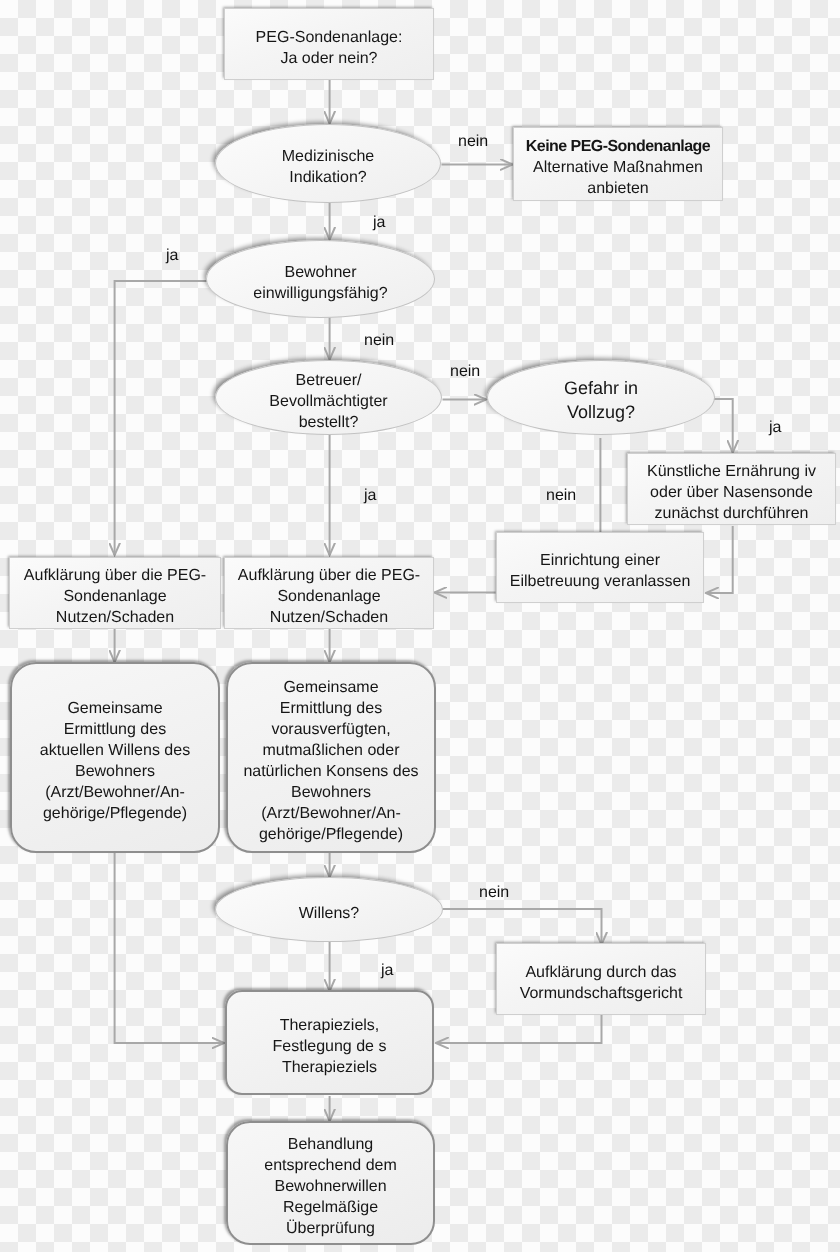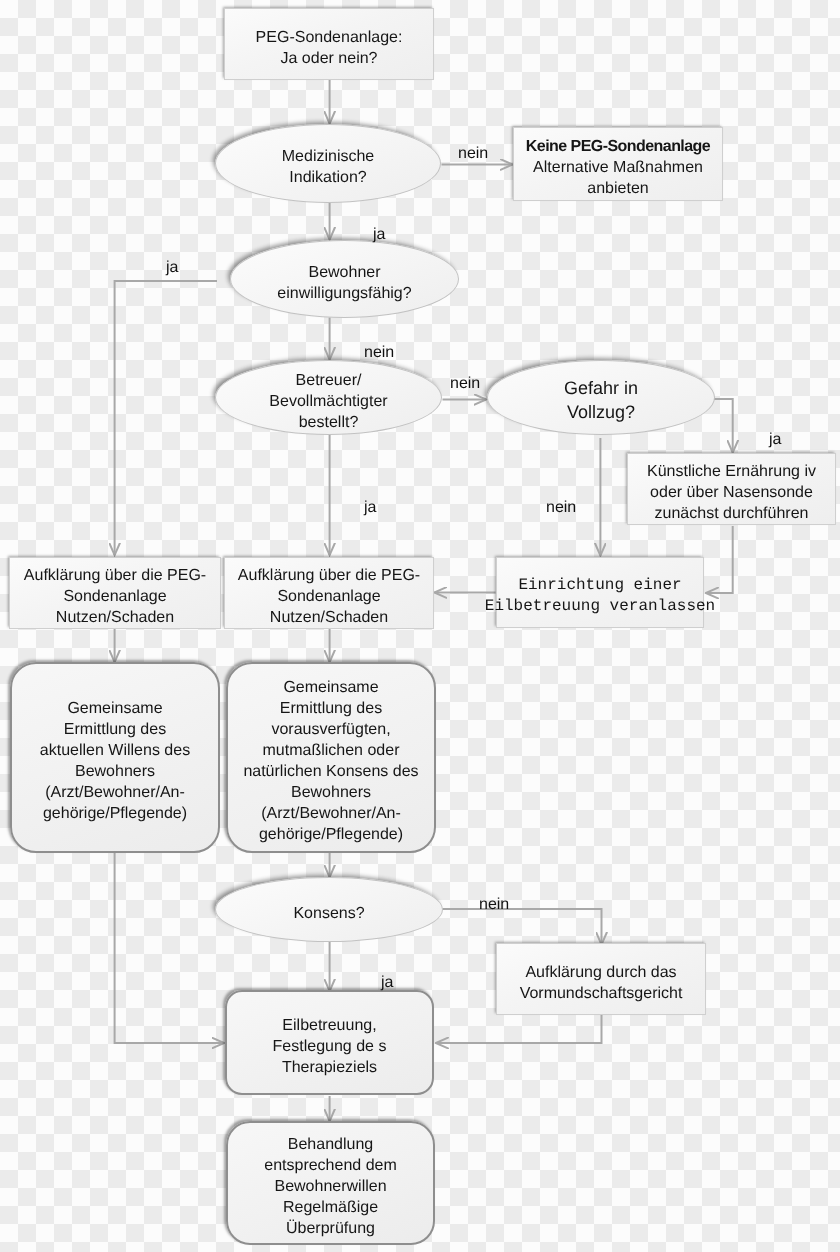--- a/index.html
+++ b/index.html
@@ -28,21 +28,21 @@
         box-shadow:-2px -2px 2.5px -0.5px rgba(30,30,30,.38);}
   .rrect{background:linear-gradient(160deg,#f7f7f7 0%,#f2f2f2 45%,#ececec 100%);
         border:2px solid #8e8e8e;
         box-shadow:-2px -2px 2.5px -0.5px rgba(30,30,30,.38);}
   .ell{background:linear-gradient(160deg,#fcfcfc 0%,#f5f5f5 50%,#eeeeee 100%);
         border:1px solid #c2c2c2;border-radius:50%;
         box-shadow:-3px -3px 4px -1px rgba(20,20,20,.42);}
   .big{font-size:18px;line-height:24px;text-align:center;}
   .big .ln{top:2px;}
   .lbl{position:absolute;color:#111;z-index:4;white-space:nowrap;
-       font-size:16px;line-height:18px;margin-top:12px;}
+       font-size:16px;line-height:18px;}
 </style>
 </head>
 <body>
 
 <div id="stage">
 
   <svg class="conn" viewBox="0 0 840 1252">
     <defs>
       <marker id="ah" markerWidth="14" markerHeight="12" refX="12.5" refY="6" orient="auto" markerUnits="userSpaceOnUse">
         <path d="M0.5 0.7 L12.6 6 L0.5 11.3" fill="none" stroke="#a8a8a8" stroke-width="2" stroke-linecap="round" stroke-linejoin="miter"></path>
@@ -80,21 +80,21 @@
     <span class="ln">Medizinische</span>
     <span class="ln">Indikation?</span>
   </div>
 
   <div class="node rect" style="left:513px;top:127px;width:210px;height:74px;">
     <span class="ln b">Keine PEG-Sondenanlage</span>
     <span class="ln">Alternative Maßnahmen</span>
     <span class="ln">anbieten</span>
   </div>
 
-  <div class="node ell" style="left:230px;top:240px;width:229px;height:78px;">
+  <div class="node ell" style="left:206px;top:240px;width:229px;height:78px;">
     <span class="ln">Bewohner</span>
     <span class="ln">einwilligungsfähig?</span>
   </div>
 
   <div class="node ell" style="left:215px;top:360px;width:227px;height:75px;">
     <span class="ln">Betreuer/</span>
     <span class="ln">Bevollmächtigter</span>
     <span class="ln">bestellt?</span>
   </div>
 
@@ -114,21 +114,21 @@
     <span class="ln">Sondenanlage</span>
     <span class="ln">Nutzen/Schaden</span>
   </div>
 
   <div class="node rect" style="left:224px;top:557px;width:210px;height:72px;">
     <span class="ln">Aufklärung über die PEG-</span>
     <span class="ln">Sondenanlage</span>
     <span class="ln">Nutzen/Schaden</span>
   </div>
 
-  <div class="node rect" style="left:496px;top:557px;width:208px;height:71px;font-family:Liberation Mono, monospace;">
+  <div class="node rect" style="left:496px;top:532px;width:208px;height:71px;">
     <span class="ln">Einrichtung einer</span>
     <span class="ln">Eilbetreuung veranlassen</span>
   </div>
 
   <div class="node rrect" style="left:10px;top:662px;width:210px;height:191px;border-radius:26px;">
     <span class="ln">Gemeinsame</span>
     <span class="ln">Ermittlung des</span>
     <span class="ln">aktuellen Willens des</span>
     <span class="ln">Bewohners</span>
     <span class="ln">(Arzt/Bewohner/An-</span>
@@ -140,30 +140,30 @@
     <span class="ln">Ermittlung des</span>
     <span class="ln">vorausverfügten,</span>
     <span class="ln">mutmaßlichen oder</span>
     <span class="ln">natürlichen Konsens des</span>
     <span class="ln">Bewohners</span>
     <span class="ln">(Arzt/Bewohner/An-</span>
     <span class="ln">gehörige/Pflegende)</span>
   </div>
 
   <div class="node ell" style="left:215px;top:877px;width:228px;height:65px;">
-    <span class="ln">Konsens?</span>
+    <span class="ln">Willens?</span>
   </div>
 
   <div class="node rect" style="left:496px;top:943px;width:210px;height:72px;">
     <span class="ln">Aufklärung durch das</span>
     <span class="ln">Vormundschaftsgericht</span>
   </div>
 
   <div class="node rrect" style="left:225px;top:990px;width:209px;height:105px;border-radius:17px;">
-    <span class="ln">Eilbetreuung,</span>
+    <span class="ln">Therapieziels,</span>
     <span class="ln">Festlegung de s</span>
     <span class="ln">Therapieziels</span>
   </div>
 
   <div class="node rrect" style="left:226px;top:1121px;width:209px;height:124px;border-radius:24px;">
     <span class="ln">Behandlung</span>
     <span class="ln">entsprechend dem</span>
     <span class="ln">Bewohnerwillen</span>
     <span class="ln">Regelmäßige</span>
     <span class="ln">Überprüfung</span>

